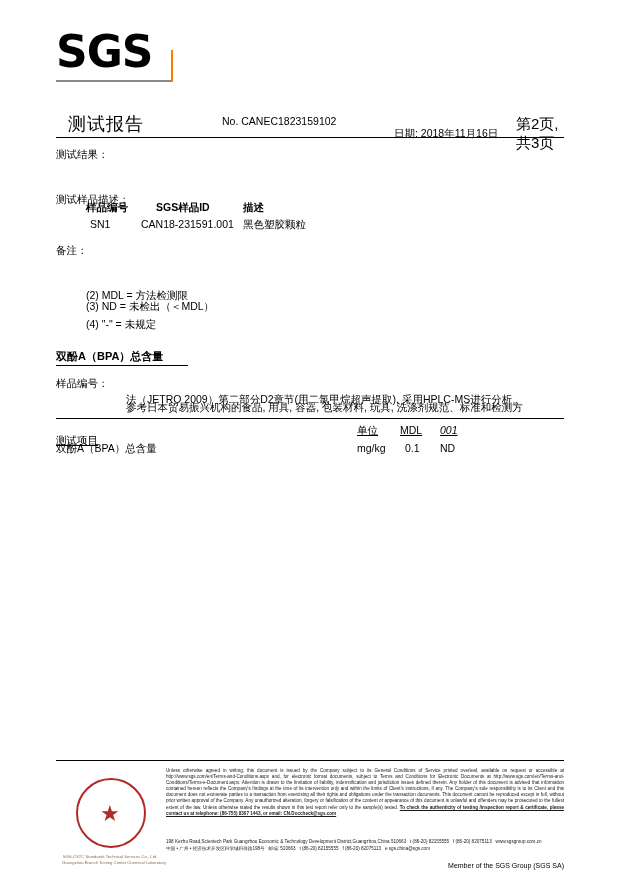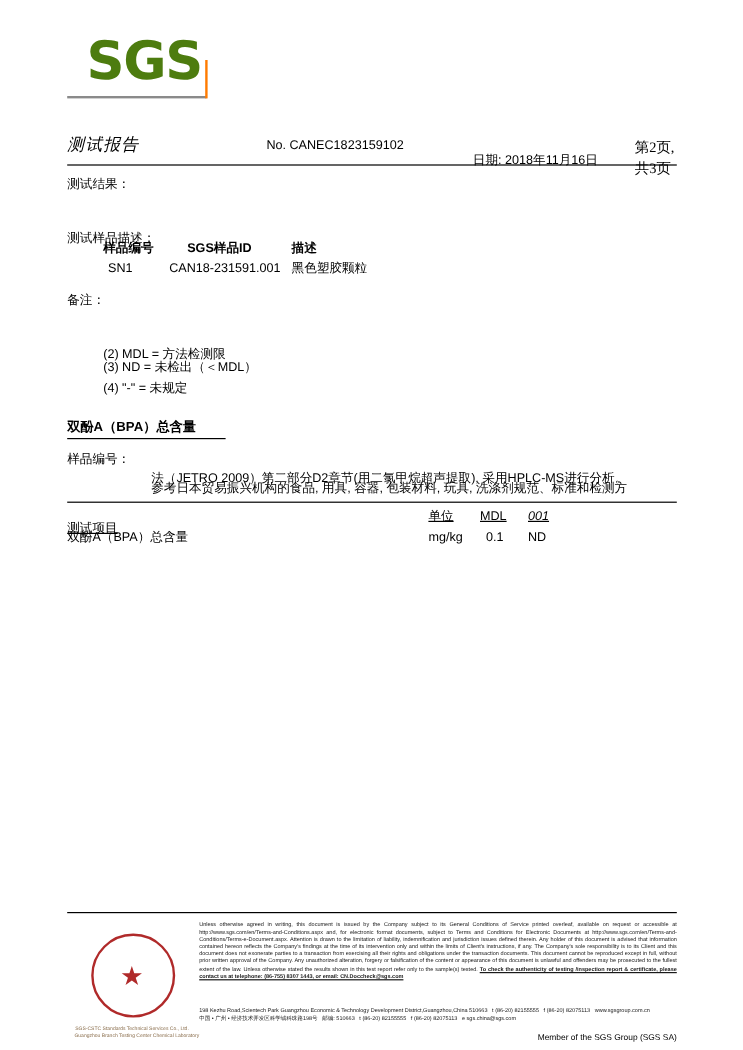--- a/index.html
+++ b/index.html
@@ -27,24 +27,23 @@
     left: 56px;
     top: 30px;
     width: 120px;
     height: 58px;
   }
   .logo-text {
     font-family: "DejaVu Sans", sans-serif;
     font-weight: bold;
     font-size: 44px;
     letter-spacing: -1px;
-    color: #4d7c0f;
+    color: #000000;
     line-height: 44px;
     user-select: none;
-    margin-left: 16px;
   }
   .logo-rule {
     position: absolute;
     left: 0;
     top: 50px;
     width: 116px;
     height: 2px;
     background: #8a8a8a;
   }
   .logo-bar {
@@ -59,44 +58,42 @@
   
   .title-row {
     position: absolute;
     left: 56px;
     top: 112px;
     width: 508px;
     height: 22px;
   }
   .doc-title {
     position: absolute;
-    left: 0;
+    left: 12px;
     top: 0;
-    font-size: 14px;
+    font-size: 18px;
     letter-spacing: 1px;
-    font-style: italic;
   }
   .doc-no {
     position: absolute;
     left: 166px;
     top: 3px;
     font-size: 10.5px;
   }
   .doc-date {
     position: absolute;
     left: 338px;
     top: 15px;
     font-size: 10.5px;
   }
   .doc-page {
     position: absolute;
-    left: 473px;
+    left: 460px;
     top: 3px;
-    font-size: 12px;
-    font-family: Liberation Serif, serif;
+    font-size: 15px;
   }
   .title-underline {
     position: absolute;
     left: 56px;
     top: 137px;
     width: 508px;
     height: 1px;
     background: #000;
   }
 

